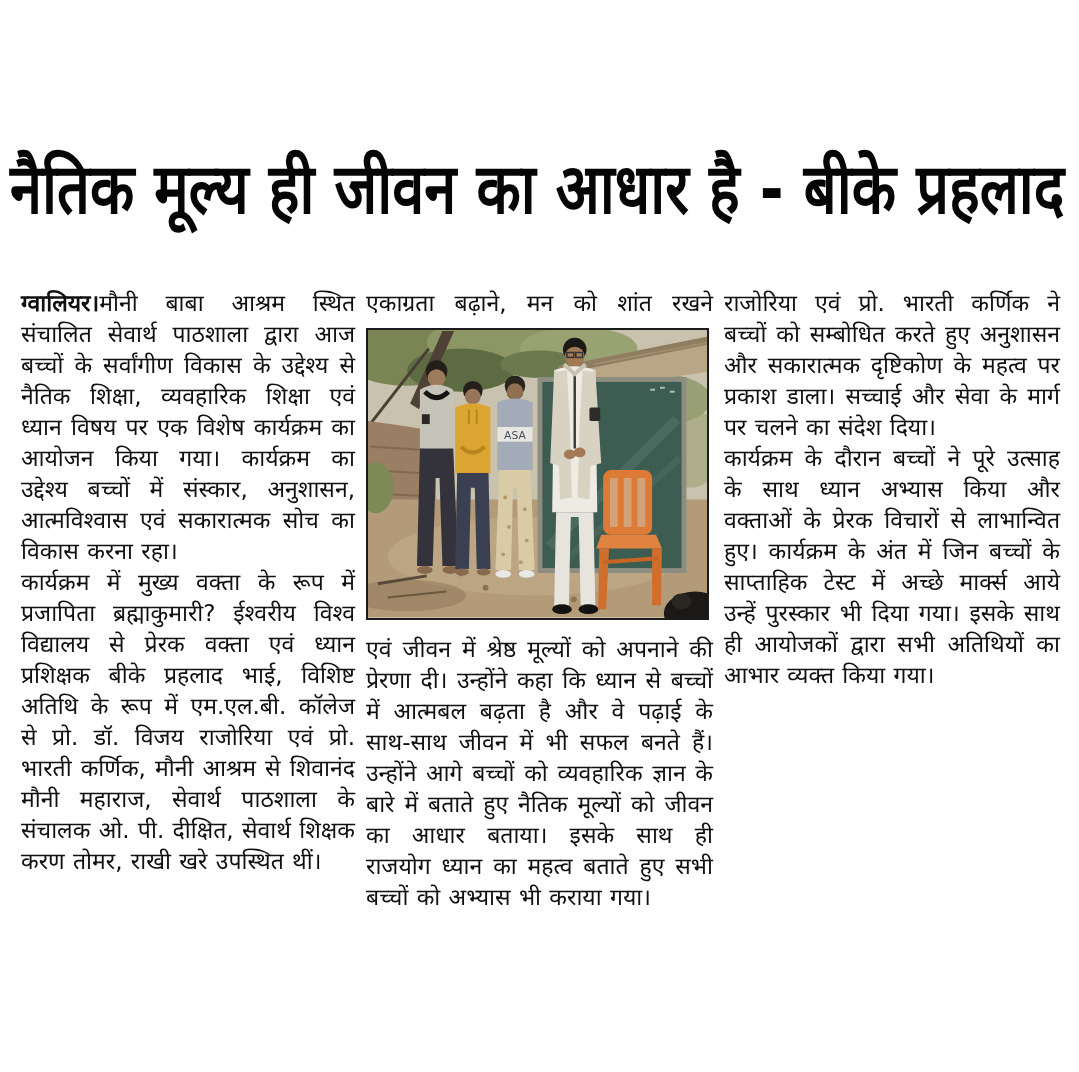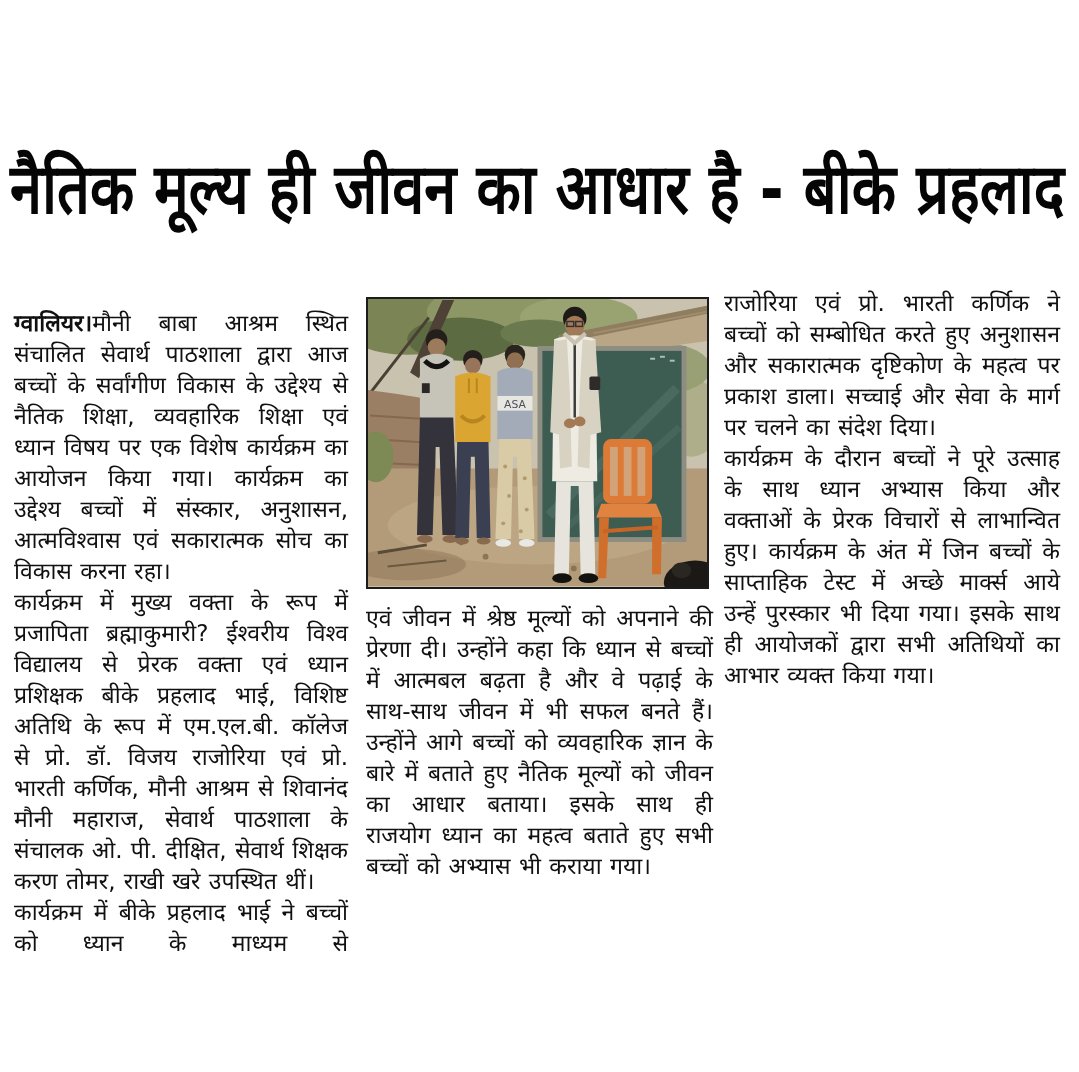--- a/index.html
+++ b/index.html
@@ -17,43 +17,43 @@
     white-space:nowrap;color:#050505;
     font-family:"DejaVu Sans","Liberation Sans",sans-serif;
   }
   .headline .hl-inner{display:inline-block;transform-origin:left top;}
   .col{
     position:absolute;top:288px;
     font-size:23px;line-height:31px;
     color:#101010;
     font-family:"DejaVu Sans","Liberation Sans",sans-serif;
   }
-  .col1{left:14px;width:334px;margin-top:20px;}
+  .col1{left:21px;width:334px;}
   .col2{left:366px;width:347px;}
   .col3{left:724px;width:336px;}
   .col p{margin:0;text-align:justify;word-spacing:1px;}
   .col p.force-just{text-align-last:justify;}
   .dateline{font-weight:800;}
   figure.photo{margin:9px 0 14px 0;padding:0;width:343px;}
   figure.photo svg{display:block;border:2px solid #1c1c1c;background:#c8c0ae;}
 </style>
 </head>
 <body>
 
 <div class="page">
 
   <h1 class="headline"><span class="hl-inner" id="hl-inner" style="transform: scale(0.931, 1.12);">नैतिक मूल्य ही जीवन का आधार है - बीके प्रहलाद</span></h1>
 
   <div class="col col1">
     <p><b class="dateline">ग्वालियर।</b><span>मौनी बाबा आश्रम स्थित संचालित सेवार्थ पाठशाला द्वारा आज बच्चों के सर्वांगीण विकास के उद्देश्य से नैतिक शिक्षा, व्यवहारिक शिक्षा एवं ध्यान विषय पर एक विशेष कार्यक्रम का आयोजन किया गया। कार्यक्रम का उद्देश्य बच्चों में संस्कार, अनुशासन, आत्मविश्वास एवं सकारात्मक सोच का विकास करना रहा।</span></p>
     <p>कार्यक्रम में मुख्य वक्ता के रूप में प्रजापिता ब्रह्माकुमारी? ईश्वरीय विश्व विद्यालय से प्रेरक वक्ता एवं ध्यान प्रशिक्षक बीके प्रहलाद भाई, विशिष्ट अतिथि के रूप में एम.एल.बी. कॉलेज से प्रो. डॉ. विजय राजोरिया एवं प्रो. भारती कर्णिक, मौनी आश्रम से शिवानंद मौनी महाराज, सेवार्थ पाठशाला के संचालक ओ. पी. दीक्षित, सेवार्थ शिक्षक करण तोमर, राखी खरे उपस्थित थीं।</p>
-    <p class="force-just">कार्यक्रम में बीके प्रहलाद भाई ने बच्चों को ध्यान के माध्यम से</p>
   </div>
 
   <div class="col col2">
+    <p class="force-just">एकाग्रता बढ़ाने, मन को शांत रखने</p>
 
     <figure class="photo">
       <svg width="339" height="288" viewBox="0 0 346 292" xmlns="http://www.w3.org/2000/svg">
 
         <rect x="0" y="0" width="346" height="292" fill="#c9c2ae"></rect>
 
         <g>
           <ellipse cx="40" cy="22" rx="70" ry="34" fill="#7a8455"></ellipse>
           <ellipse cx="140" cy="12" rx="80" ry="30" fill="#8c9765"></ellipse>
           <ellipse cx="95" cy="40" rx="55" ry="22" fill="#5c6b42"></ellipse>

